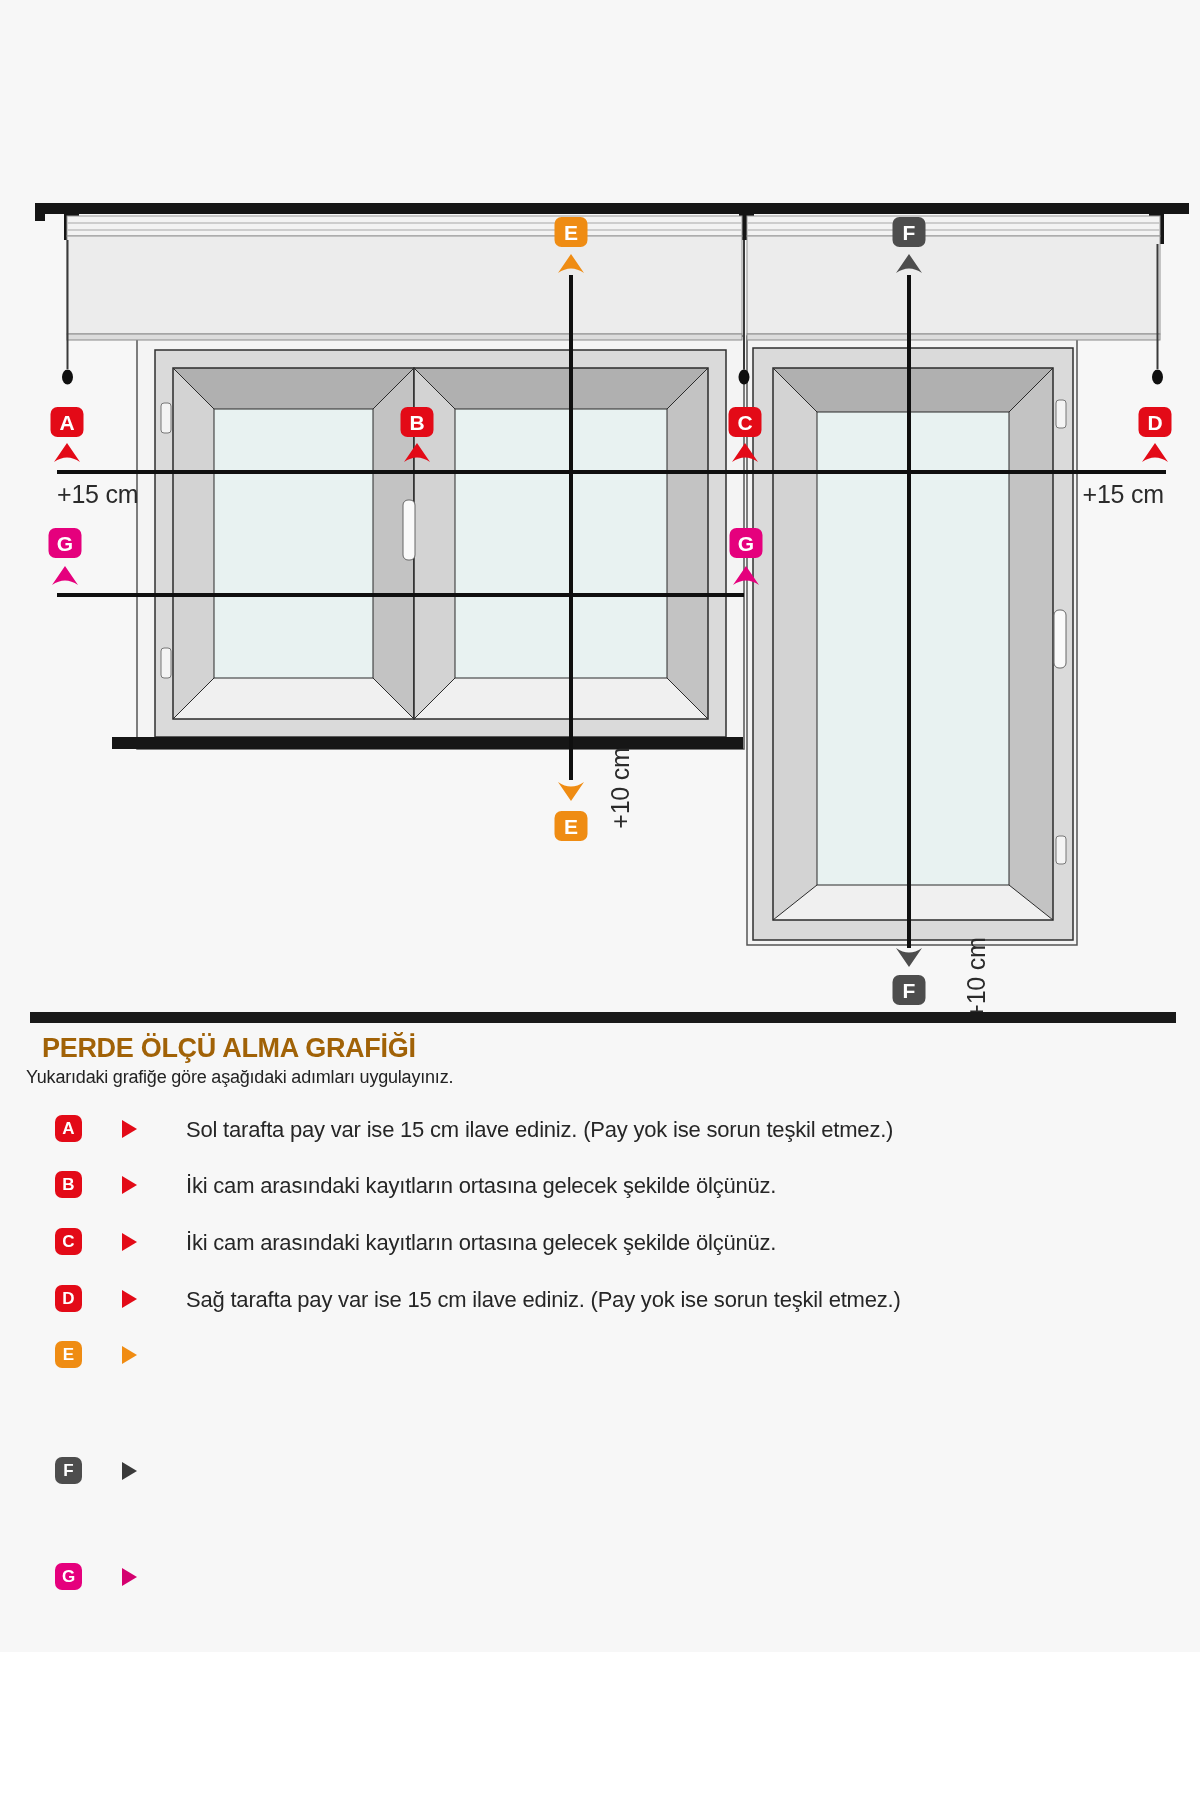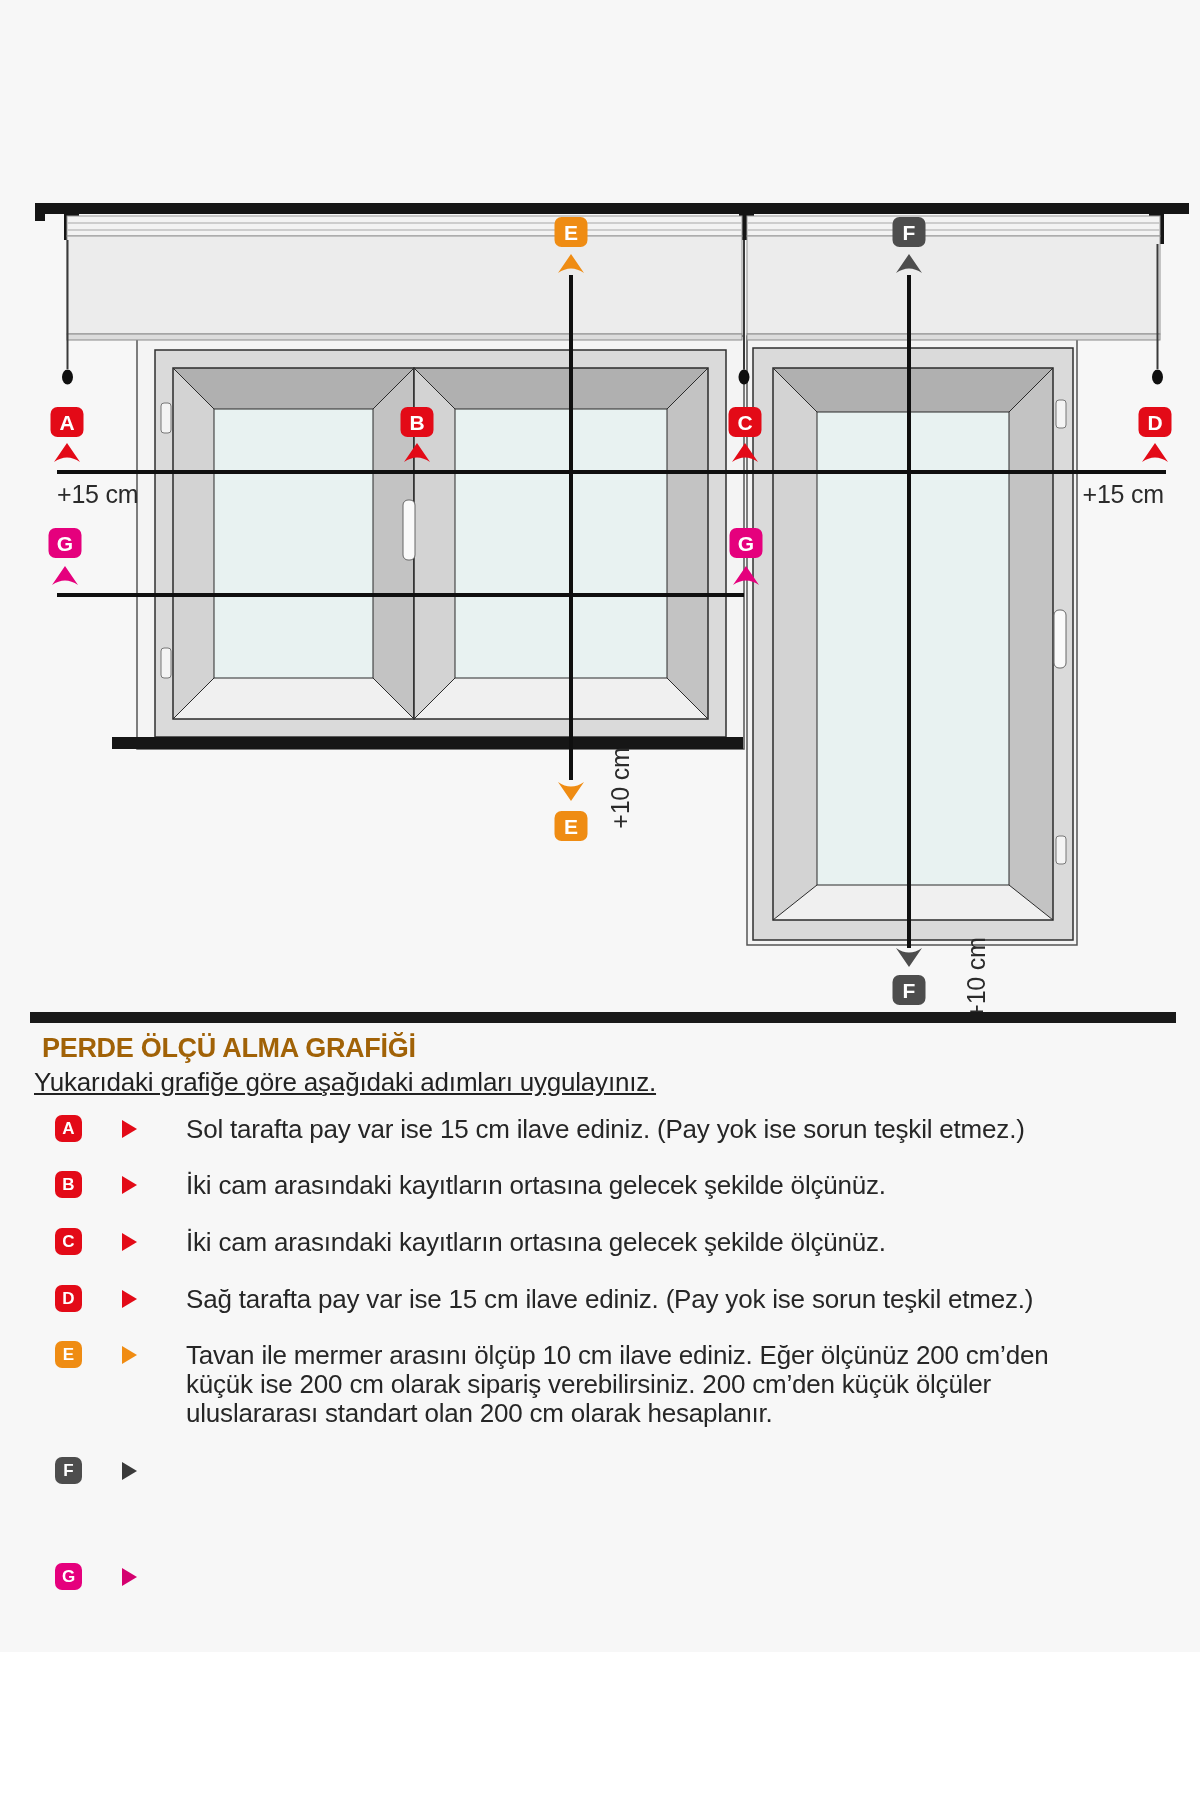--- a/index.html
+++ b/index.html
@@ -11,34 +11,34 @@
   svg{position:absolute;top:0;left:0;font-family:"Liberation Sans",sans-serif;}
   svg text{font-family:"Liberation Sans",sans-serif;}
 
   .badge-letter{font-size:21px;font-weight:bold;fill:#ffffff;text-anchor:middle;}
   .dim-text{font-size:25px;fill:#2b2b2b;letter-spacing:-0.2px;}
 
   .title{
     position:absolute;left:42px;top:1033px;font-size:27px;font-weight:bold;
     color:#a16207;letter-spacing:-0.3px;
   }
-  .subtitle{position:absolute;left:34px;top:1067px;font-size:26px;color:#222;letter-spacing:-0.2px;text-decoration:underline;}
+  .subtitle{position:absolute;left:26px;top:1067px;font-size:18px;color:#222;letter-spacing:-0.2px;}
 
   .item{position:absolute;left:55px;display:flex;align-items:flex-start;}
   .badge{
     width:27px;height:27px;border-radius:7px;color:#fff;font-weight:bold;font-size:17px;
     display:flex;align-items:center;justify-content:center;flex:0 0 27px;margin-top:0px;
   }
   .tri{
     width:0;height:0;border-left:15px solid #e30a17;
     border-top:9px solid transparent;border-bottom:9px solid transparent;
     margin:5px 0 0 40px;flex:0 0 15px;
   }
   .itext{
-    margin:0 0 0 34px;font-size:26px;line-height:29px;color:#262626;
+    margin:0 0 0 34px;font-size:22px;line-height:29px;color:#262626;
     white-space:pre-line;letter-spacing:-0.2px;max-width:960px;
   }
   .c-red{background:#e30a17;}
   .c-orange{background:#ef8c13;}
   .c-dark{background:#4d4d4d;}
   .c-magenta{background:#e5007d;}
   .tri-red{border-left-color:#e30a17;}
   .tri-orange{border-left-color:#f08c13;}
   .tri-dark{border-left-color:#3a3a3a;}
   .tri-magenta{border-left-color:#d4006f;}
@@ -239,23 +239,20 @@
 
   <div class="item" style="top:1285px;">
     <span class="badge c-red">D</span>
     <span class="tri tri-red"></span>
     <p class="itext">Sağ tarafta pay var ise 15 cm ilave ediniz. (Pay yok ise sorun teşkil etmez.)</p>
   </div>
 
   <div class="item" style="top:1341px;">
     <span class="badge c-orange">E</span>
     <span class="tri tri-orange"></span>
-    <p class="itext">Tavan ile mermer arasını ölçüp 10 cm ilave ediniz. Eğer ölçünüz 200 cm’den
-küçük ise 200 cm olarak sipariş verebilirsiniz. 200 cm’den küçük ölçüler
-uluslararası standart olan 200 cm olarak hesaplanır.</p>
   </div>
 
   <div class="item" style="top:1457px;">
     <span class="badge c-dark">F</span>
     <span class="tri tri-dark"></span>
   </div>
 
   <div class="item" style="top:1563px;">
     <span class="badge c-magenta">G</span>
     <span class="tri tri-magenta"></span>

